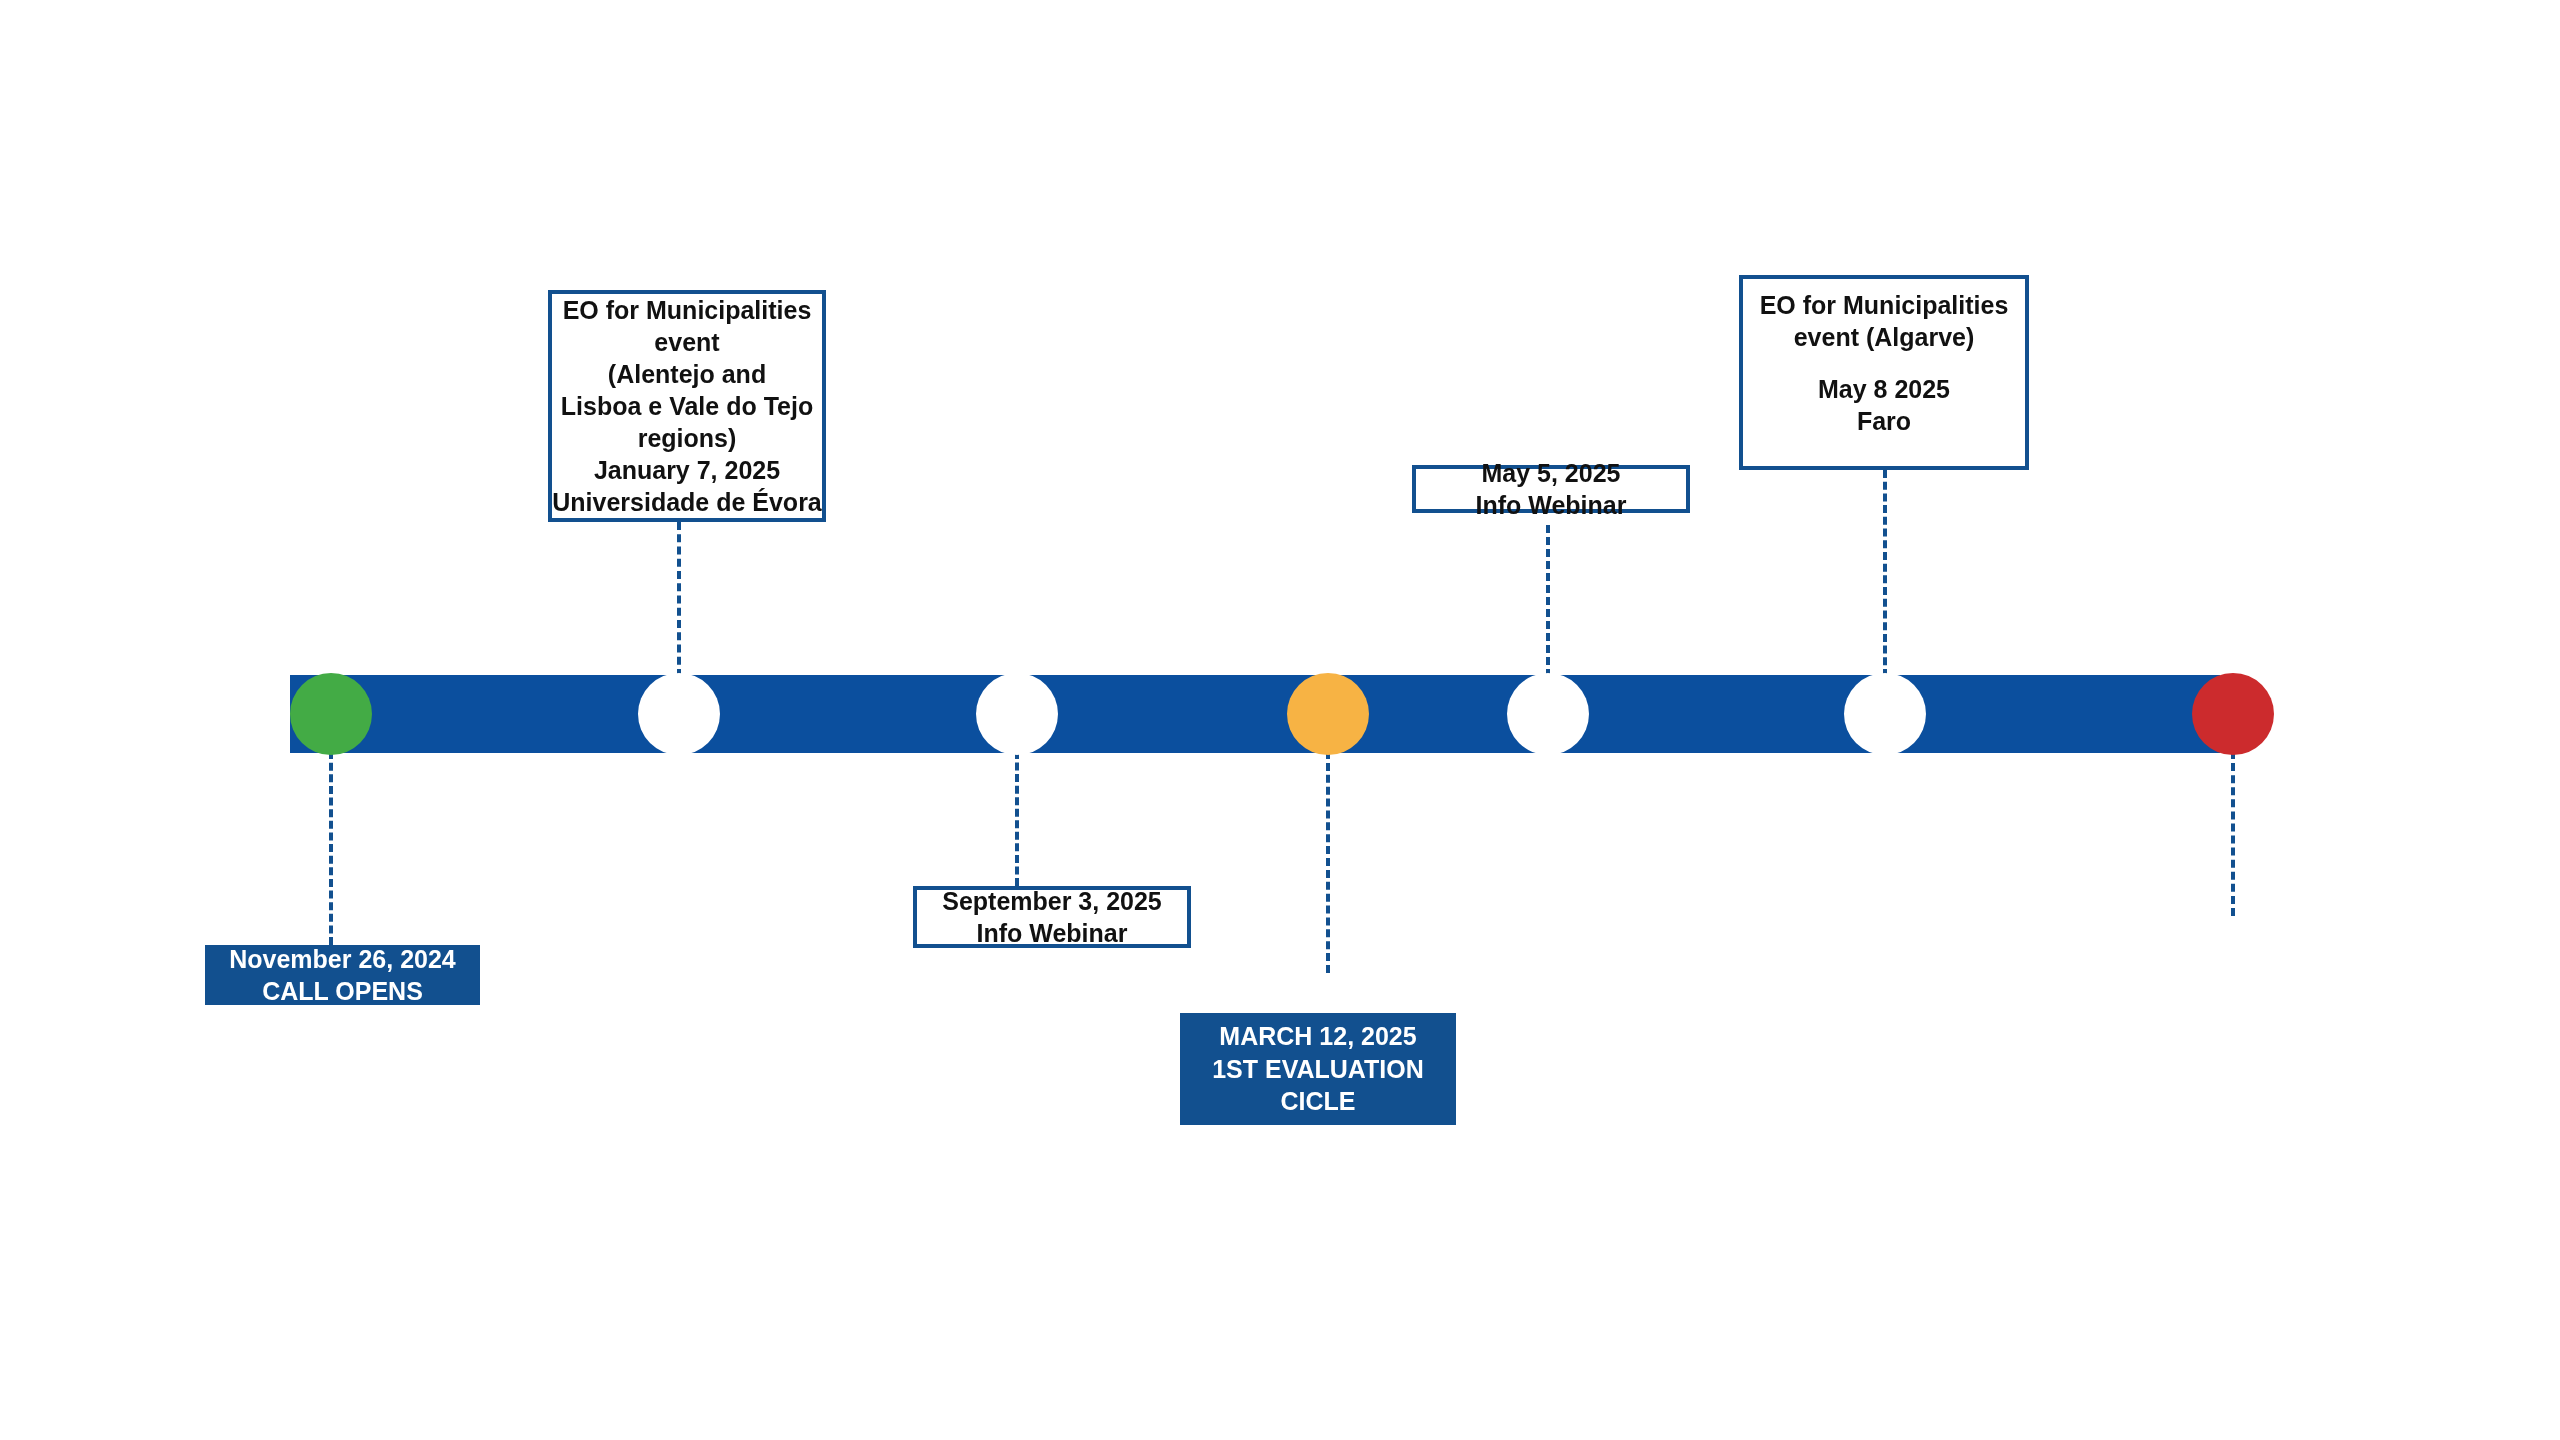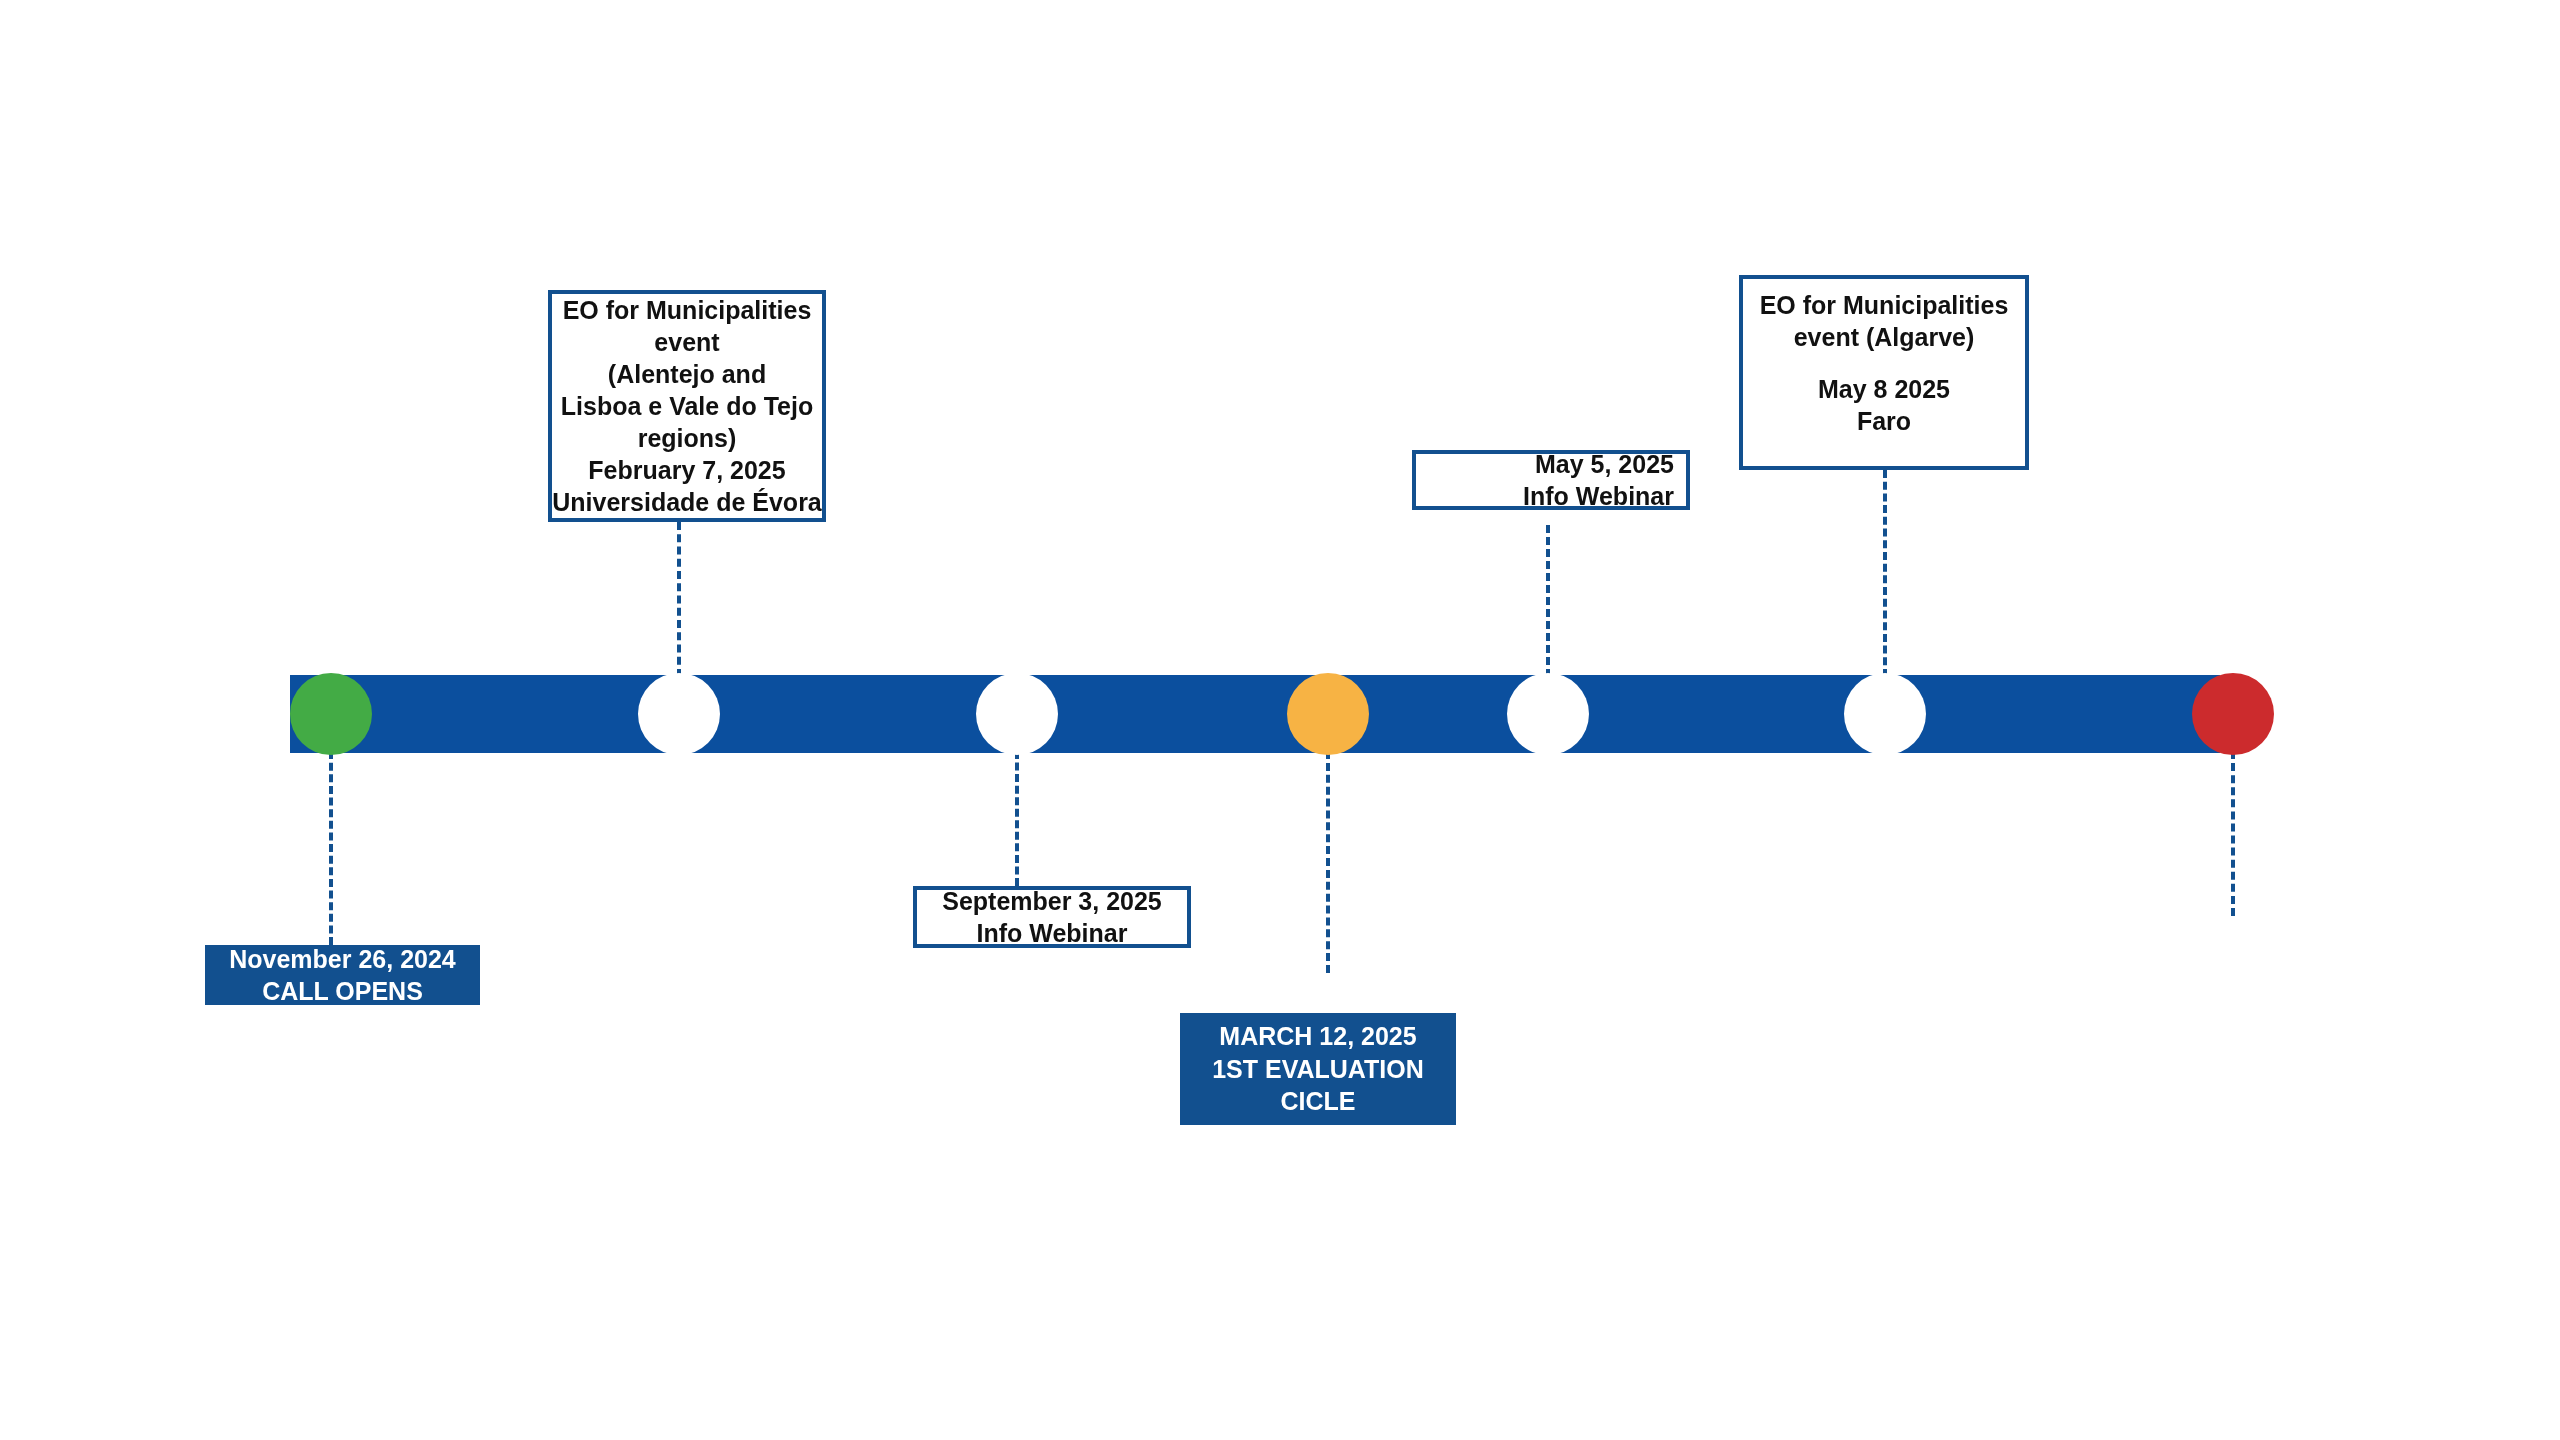--- a/index.html
+++ b/index.html
@@ -94,25 +94,25 @@
   <div class="node white" style="left:1844px;"></div>
   <div class="node red" style="left:2192px;"></div>
 
   <div class="box outline" style="left:548px;top:290px;width:278px;height:232px;">
     <span class="ln">EO for Municipalities</span>
     <span class="ln">event</span>
     <span class="ln">(Alentejo and</span>
     <span class="ln">Lisboa e Vale do Tejo</span>
     <span class="ln">regions)</span>
     <span class="gap"></span>
-    <span class="ln">February 7, 2025</span>
+    <span class="ln">January 7, 2025</span>
     <span class="ln">Universidade de Évora</span>
   </div>
 
-  <div class="box outline" style="left:1412px;top:450px;width:278px;height:60px;align-items:flex-end;">
+  <div class="box outline" style="left:1412px;top:465px;width:278px;height:48px;">
     <span class="ln">May 5, 2025</span>
     <span class="ln">Info Webinar</span>
   </div>
 
   <div class="box outline" style="left:1739px;top:275px;width:290px;height:195px;">
     <span class="ln">EO for Municipalities</span>
     <span class="ln">event (Algarve)</span>
     <span class="gap"></span>
     <span class="ln">May 8 2025</span>
     <span class="ln">Faro</span>

